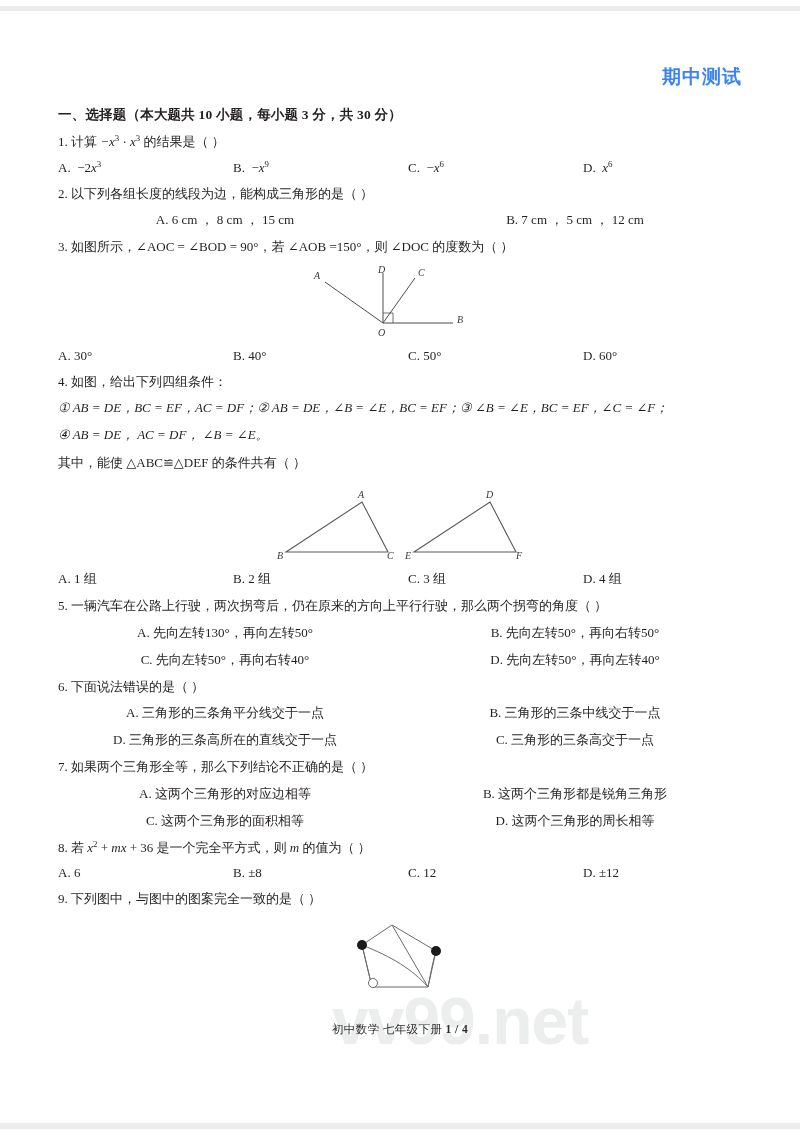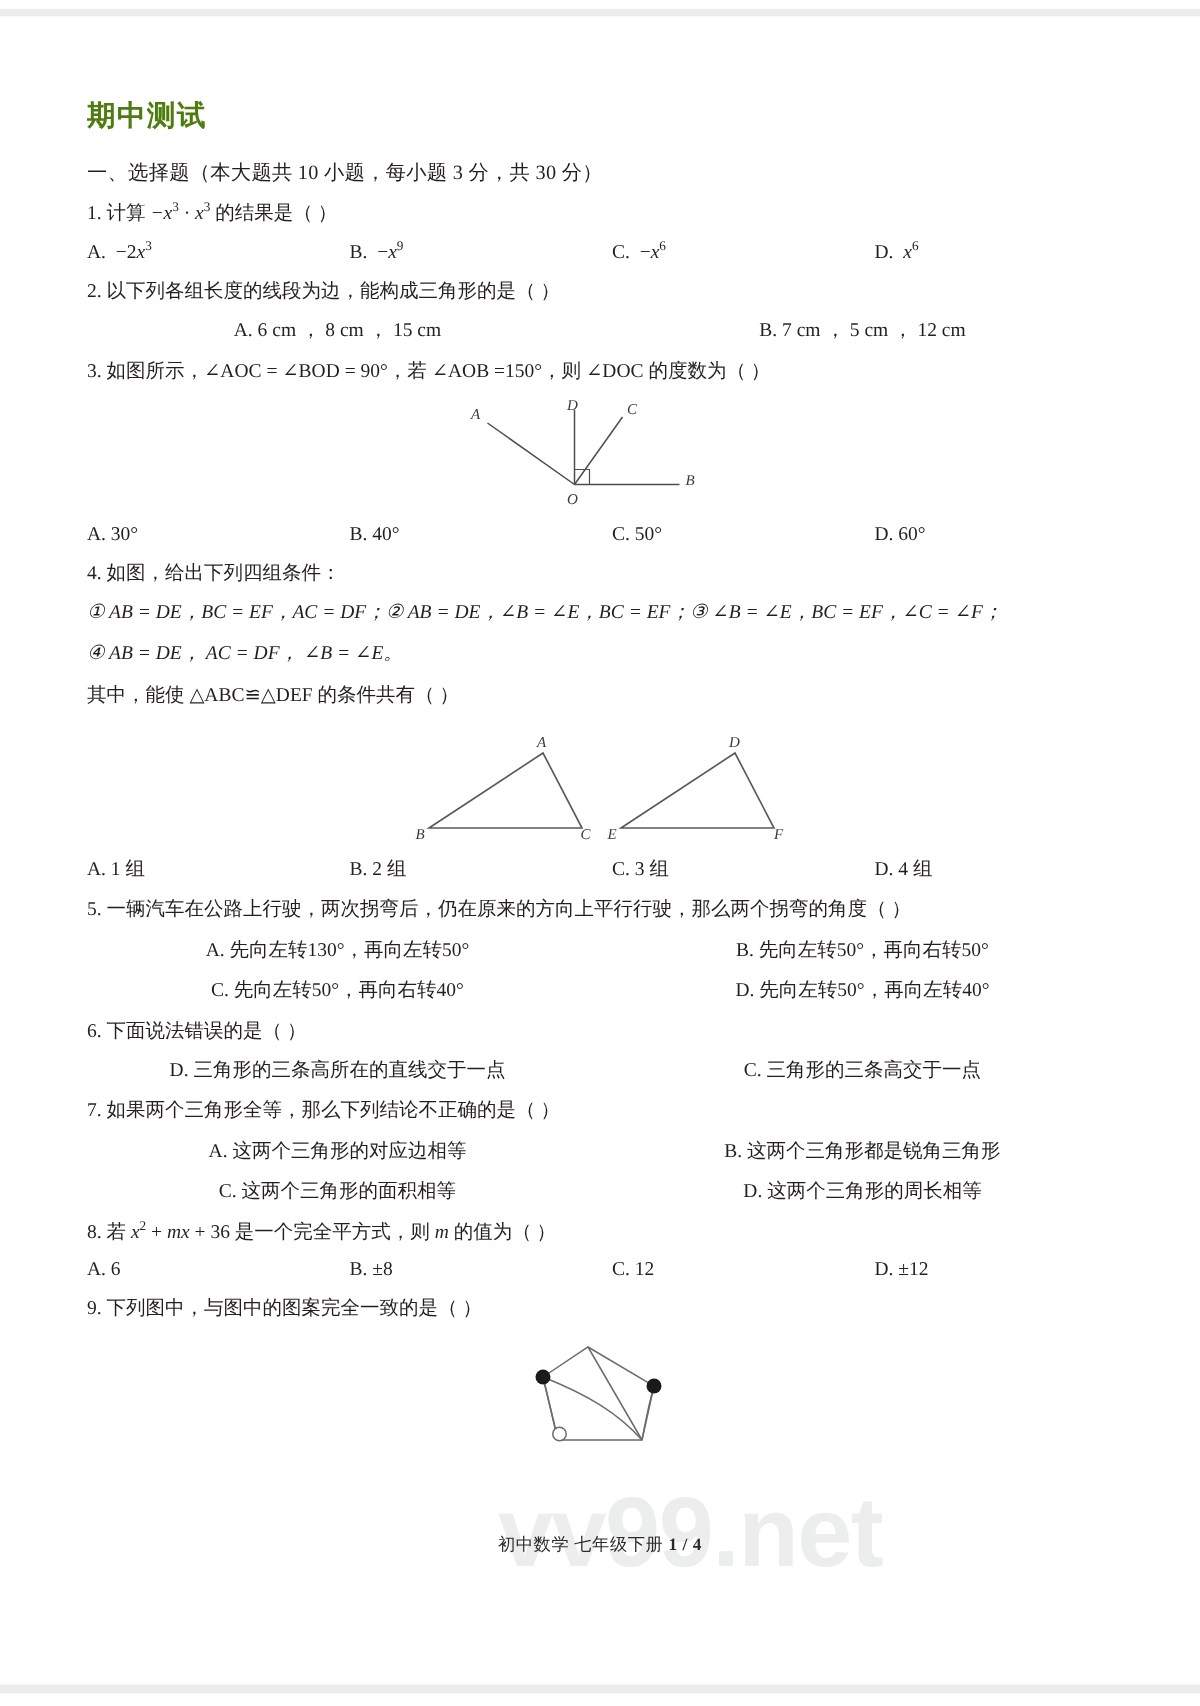--- a/index.html
+++ b/index.html
@@ -43,31 +43,31 @@
     background: #fff;
   }
   .content {
     position: absolute;
     left: 58px;
     top: 64px;
     width: 684px;
   }
 
   .doc-title {
-    text-align: left;
+    text-align: right;
     font-size: 19px;
     font-weight: bold;
     letter-spacing: 1px;
     margin: 0 0 16px 0;
-    color: #4d7c0f;
+    color: #3b82f6;
     font-family: "Liberation Serif", "DejaVu Serif", serif;
   }
   .section-head {
     font-size: 13.5px;
-    font-weight: normal;
+    font-weight: bold;
     margin: 0 0 9px 0;
     letter-spacing: 0.2px;
   }
   .q {
     font-size: 13px;
     margin: 0 0 9px 0;
     line-height: 1.35;
   }
   .q-sub {
     font-size: 13px;
@@ -211,20 +211,24 @@
       <div class="opt">A. 先向左转130°，再向左转50°</div>
       <div class="opt">B. 先向左转50°，再向右转50°</div>
     </div>
     <div class="opts cols2">
       <div class="opt">C. 先向左转50°，再向右转40°</div>
       <div class="opt">D. 先向左转50°，再向左转40°</div>
     </div>
 
     <div class="q">6. 下面说法错误的是（      ）</div>
     <div class="opts cols2">
+      <div class="opt">A. 三角形的三条角平分线交于一点</div>
+      <div class="opt">B. 三角形的三条中线交于一点</div>
+    </div>
+    <div class="opts cols2">
       <div class="opt">D. 三角形的三条高所在的直线交于一点</div>
       <div class="opt">C. 三角形的三条高交于一点</div>
     </div>
 
     <div class="q">7. 如果两个三角形全等，那么下列结论不正确的是（      ）</div>
     <div class="opts cols2">
       <div class="opt">A. 这两个三角形的对应边相等</div>
       <div class="opt">B. 这两个三角形都是锐角三角形</div>
     </div>
     <div class="opts cols2">

